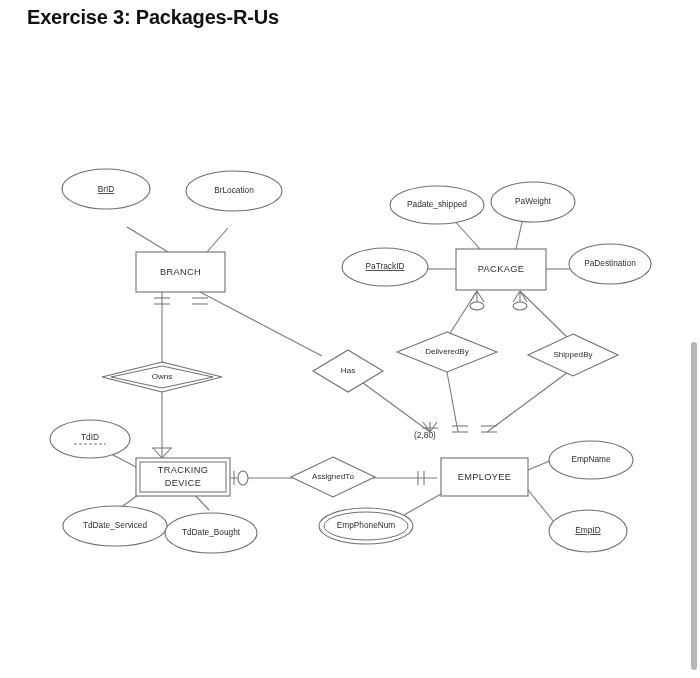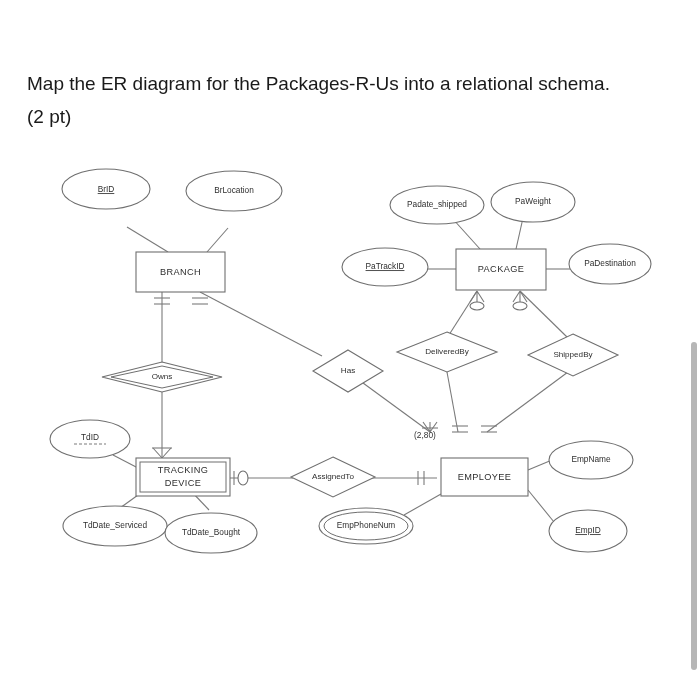--- a/index.html
+++ b/index.html
@@ -77,22 +77,22 @@
     height: 328px;
     background: #b6b6b6;
     border-radius: 3px;
   }
 </style>
 </head>
 <body>
 
 <div id="page">
 
-
-  <div class="prompt-text">Map the ER diagram for the Packages-R-Us into a relational schema. (2 pt)</div>
+  <div class="exercise-title">Exercise 3: Packages-R-Us</div>
+
 
   <div id="diagram">
   <svg width="700" height="430" viewBox="0 0 700 430" xmlns="http://www.w3.org/2000/svg">
 
     <g>
 
       <line class="ln" x1="127" y1="67" x2="168" y2="92"></line>
 
       <line class="ln" x1="228" y1="68" x2="207" y2="92"></line>
 

